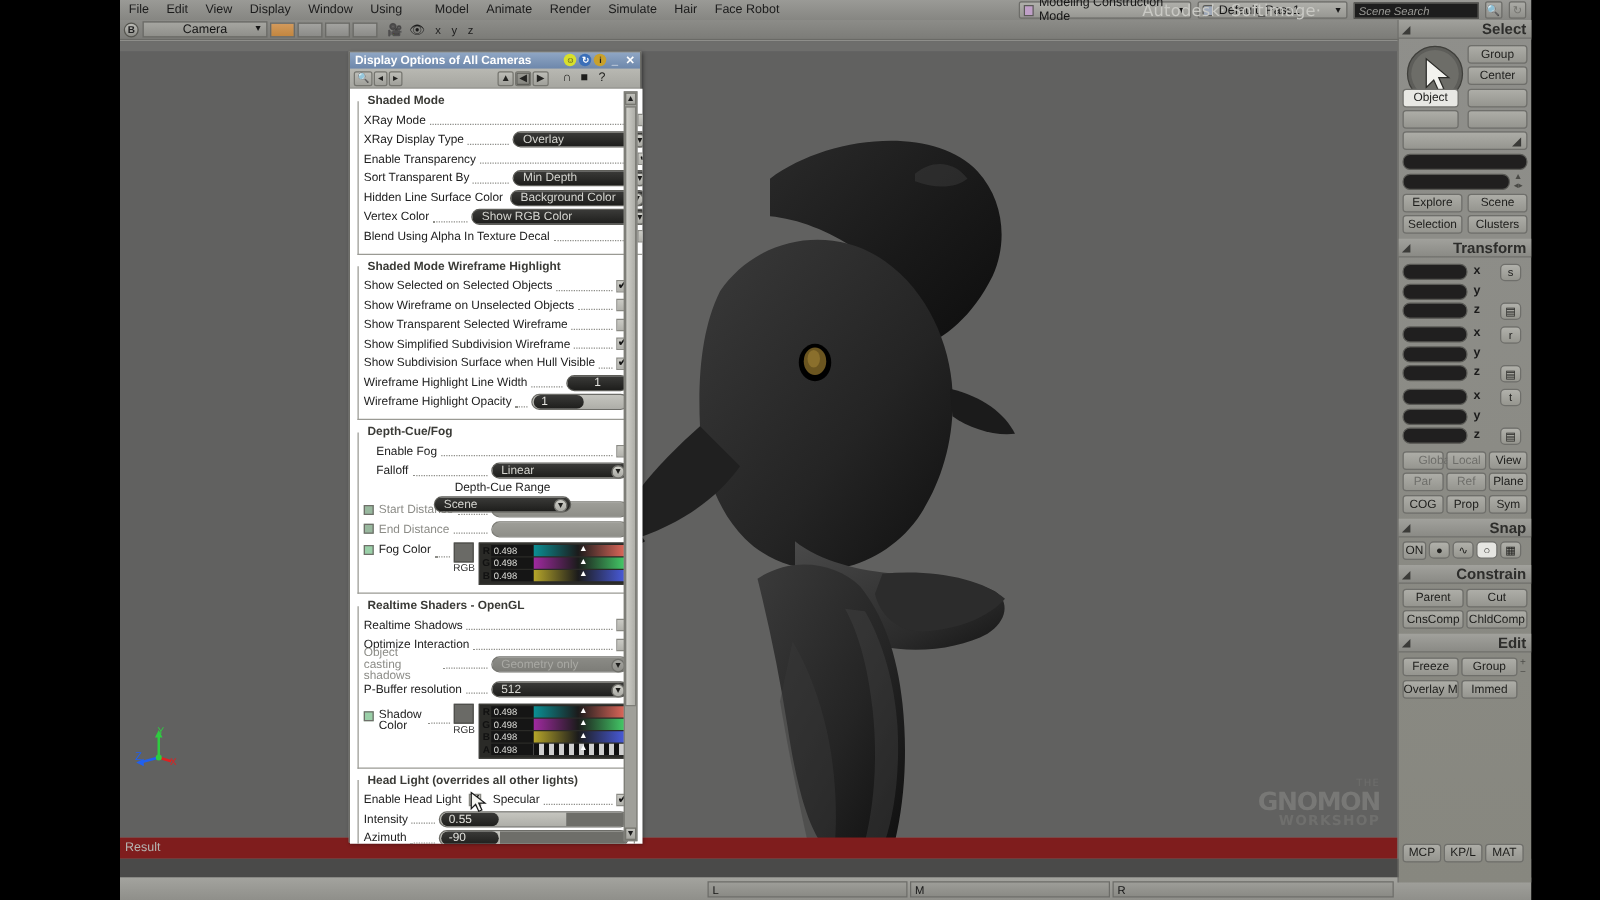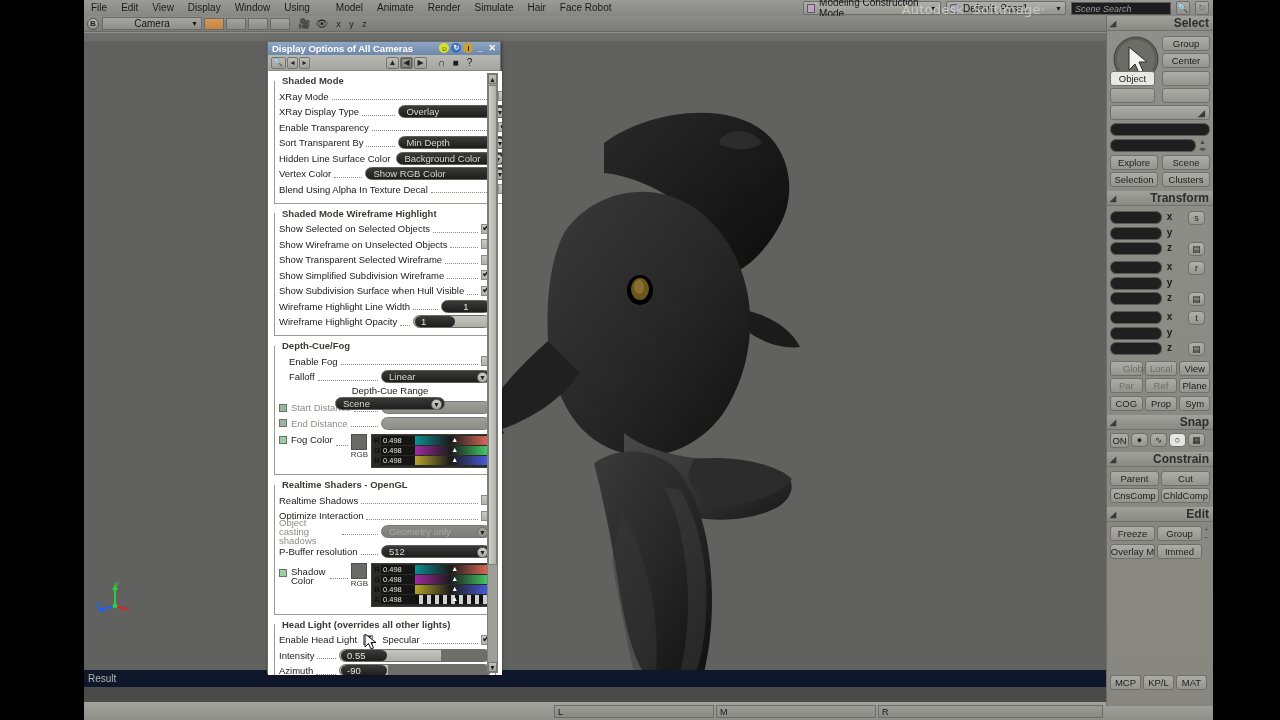--- a/index.html
+++ b/index.html
@@ -6,21 +6,21 @@
   html,body { width:1280px; height:720px; overflow:hidden; background:#000; }
   body { font-family:"Liberation Sans", sans-serif; font-size:11px; color:#1c1c1c; }
 
   #root { position:relative; width:1280px; height:720px; background:#000; }
 
   
   .letter-left  { position:absolute; left:0;    top:0; width:84px;  height:720px; background:#000; }
   .letter-right { position:absolute; left:1213px; top:0; width:67px; height:720px; background:#000; }
 
   
-  #app { position:absolute; left:84px; top:0; width:1033px; height:720px; background:#8e8e8a; }
+  #app { position:absolute; left:96px; top:0; width:1033px; height:720px; background:#8e8e8a; }
 
   
   #menubar { position:absolute; left:0; top:0; width:1129px; height:16px;
              background:linear-gradient(#9a9a96,#868682); display:flex; align-items:center; }
   .mi { font-size:10px; color:#1b1b1b; padding:0 7px; line-height:16px; white-space:nowrap; }
   .mi-sep { width:12px; }
 
   .menu-right { position:absolute; right:4px; top:1px; display:flex; align-items:center; gap:5px; }
   .combo { height:14px; background:linear-gradient(#b0b0ab,#979792); border:1px solid #6d6d69;
            border-radius:2px; display:flex; align-items:center; padding:0 3px; font-size:10px;
@@ -73,21 +73,21 @@
 
   
   #wm { position:absolute; right:14px; bottom:8px; text-align:right; line-height:1;
         font-family:"DejaVu Sans", sans-serif; }
   #wm .wm1 { color:#6e6e6c; font-size:8px; letter-spacing:1px; }
   #wm .wm2 { color:#787876; font-size:20px; font-weight:bold; letter-spacing:-1px; }
   #wm .wm3 { color:#6f6f6d; font-size:11px; font-weight:bold; letter-spacing:1px; }
 
   
   #resultbar { position:absolute; left:0; top:670px; width:1022px; height:17px;
-               background:#0f172a; color:#b5b5b2; font-size:10px; padding-left:4px; line-height:17px;}
+               background:#7f1d1d; color:#b5b5b2; font-size:10px; padding-left:4px; line-height:17px;}
   #strip-dark { position:absolute; left:0; top:687px; width:1129px; height:15px; background:#4a4a49;}
   #strip-low  { position:absolute; left:0; top:702px; width:1129px; height:18px;
                 background:linear-gradient(#a3a39e,#8f8f8a); }
   .lmr { position:absolute; top:705px; height:13px; background:linear-gradient(#9d9d98,#8a8a85);
          border:1px solid #6c6c68; font-size:9px; padding-left:3px; line-height:12px; color:#151515;}
 
   
   #rpanel { position:absolute; left:1022px; top:16px; width:107px; height:690px;
             background:linear-gradient(#8f8f8b,#87877f); border-left:1px solid #6c6c68; }
   .sect-hdr { height:15px; background:linear-gradient(#a1a19c,#8a8a85); border-bottom:1px solid #70706c;
@@ -305,20 +305,25 @@
         <polygon points="23,8 20,14 26,14" fill="#2ecc40"></polygon>
         <text x="22" y="11" fill="#2ecc40" font-size="8" font-family="Liberation Sans">Y</text>
         <line x1="23" y1="30" x2="33" y2="33" stroke="#e02020" stroke-width="2"></line>
         <text x="32" y="36" fill="#e02020" font-size="8" font-family="Liberation Sans">X</text>
         <line x1="23" y1="30" x2="8" y2="34" stroke="#2060f0" stroke-width="2"></line>
         <polygon points="5,34 11,31 11,37" fill="#2060f0"></polygon>
         <text x="4" y="32" fill="#2060f0" font-size="9" font-family="Liberation Sans">Z</text>
         <circle cx="23" cy="30" r="2.4" fill="#2ecc40"></circle>
       </svg>
 
+      <div id="wm">
+        <div class="wm1">THE</div>
+        <div class="wm2">GNOMON</div>
+        <div class="wm3">WORKSHOP</div>
+      </div>
     </div>
 
     <div id="resultbar">Result</div>
     <div id="strip-dark"></div>
     <div id="strip-low"></div>
     <div class="lmr" style="left:470px; width:160px;">L</div>
     <div class="lmr" style="left:632px; width:160px;">M</div>
     <div class="lmr" style="left:794px; width:225px;">R</div>
 
     <div id="rpanel">

